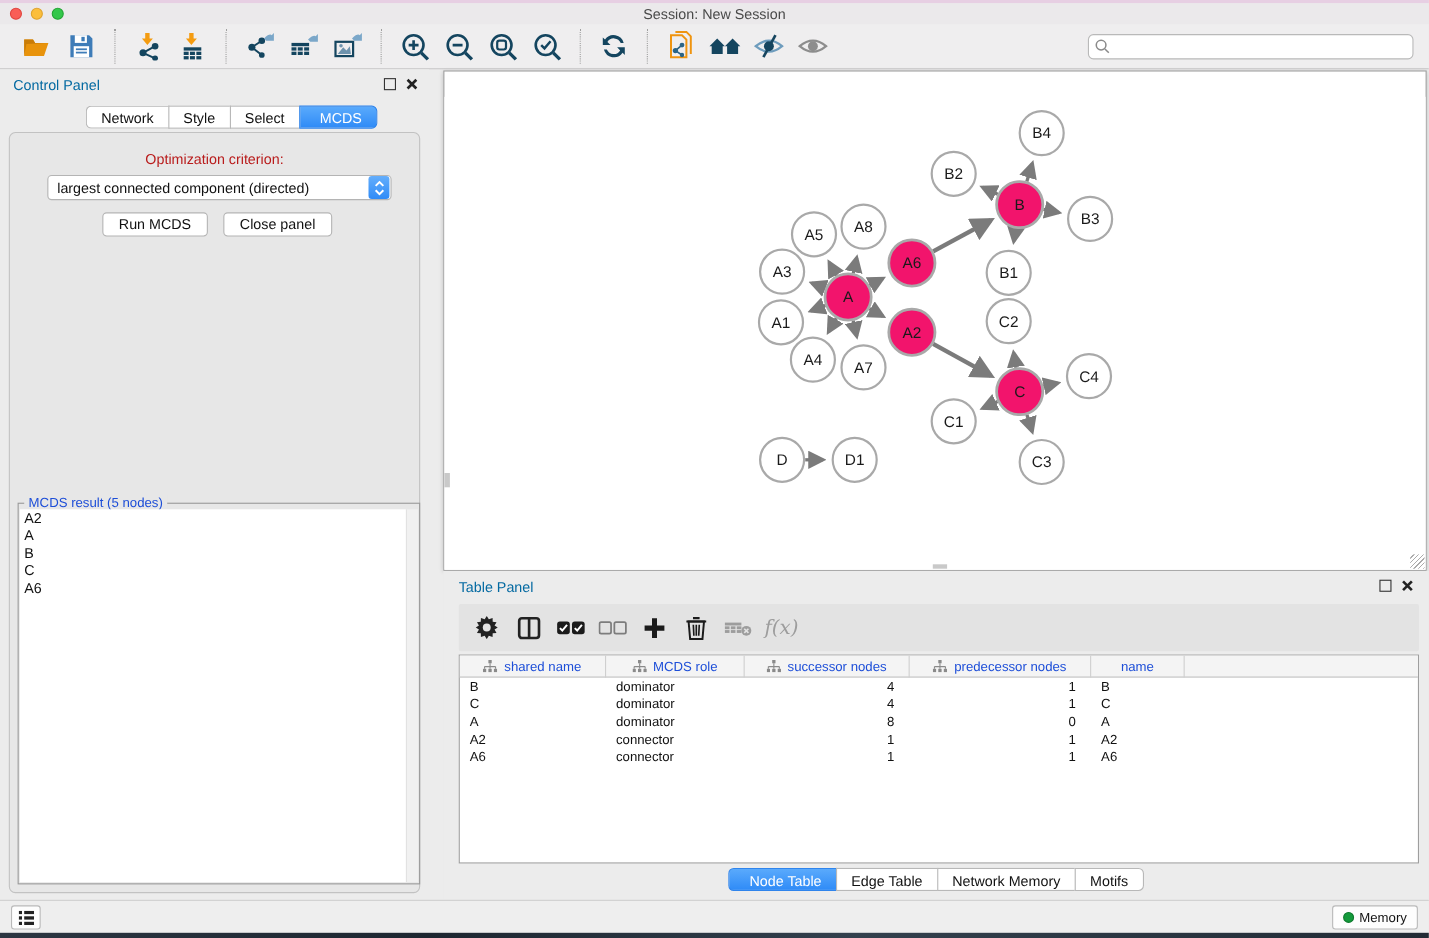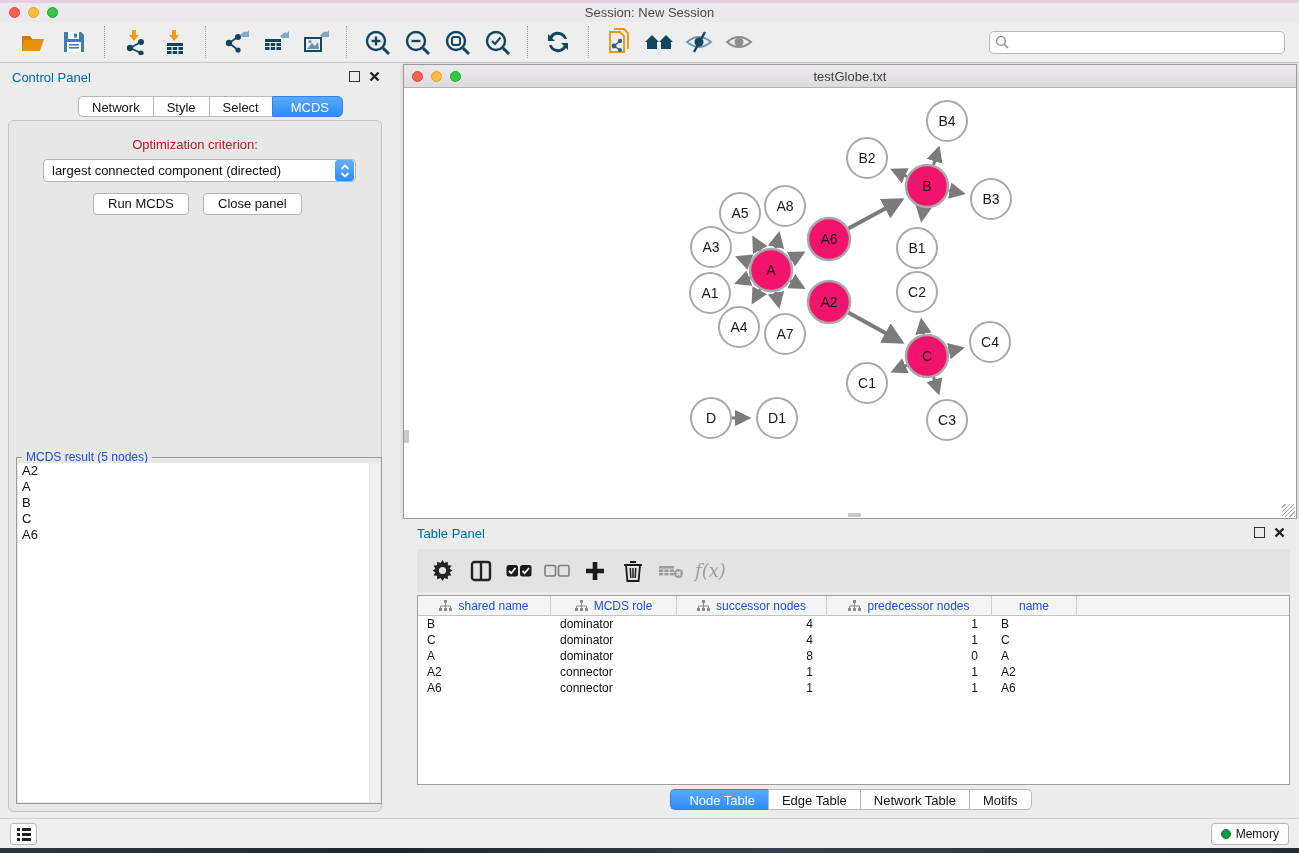--- a/index.html
+++ b/index.html
@@ -300,28 +300,20 @@
           <div class="result-item">B</div>
           <div class="result-item">C</div>
           <div class="result-item">A6</div>
         </div>
       <div id="result-scroll"></div>
     </div>
   </div>
 </div>
 
 <div id="net-window" class="abs">
-  <div id="net-titlebar" class="abs">
-    <div id="net-title">testGlobe.txt</div>
-    <div class="lights" style="position:relative;">
-      <span class="light red"></span>
-      <span class="light yellow"></span>
-      <span class="light green"></span>
-    </div>
-  </div>
   <svg id="net-canvas" class="abs" width="892" height="430" viewBox="0 0 892 430">
     <defs>
       <marker id="arrow" viewBox="0 0 10 10" refX="8" refY="5" markerWidth="5.5" markerHeight="5.5" orient="auto">
         <path d="M0,0 L10,5 L0,10 Z" fill="#7b7b7b"></path>
       </marker>
     </defs>
     <g id="edge-layer">
         <line x1="356.48901716798036" y1="162.67335414757676" x2="349.8553864603895" y2="150.47603316910335" stroke="#7b7b7b" stroke-width="3" marker-end="url(#arrow)"></line>
         <line x1="371.7013313337195" y1="160.50819961728223" x2="374.8027905146425" y2="146.33010050449158" stroke="#7b7b7b" stroke-width="3" marker-end="url(#arrow)"></line>
         <line x1="346.4575854193549" y1="174.12540774408606" x2="334.07863740175947" y2="169.3801443373411" stroke="#7b7b7b" stroke-width="3" marker-end="url(#arrow)"></line>
@@ -582,21 +574,21 @@
           <div class="td right" style="width: 165px;">1</div>
           <div class="td left" style="width: 85px;">A6</div>
         </div>
       </div>
   </div>
 
   <div id="tp-tabs" class="abs">
     <div class="tabstrip" id="tp-tabstrip">
         <div class="tab active">Node Table</div>
         <div class="tab">Edge Table</div>
-        <div class="tab">Network Table</div>
+        <div class="tab">Network Memory</div>
         <div class="tab">Motifs</div>
       </div>
   </div>
 </div>
 
 <div id="status-bar" class="abs">
   <button id="task-btn" class="abs">
     <svg width="14" height="13" viewBox="0 0 14 13">
       <g fill="#222">
           <rect x="0" y="0" width="3" height="3"></rect>

